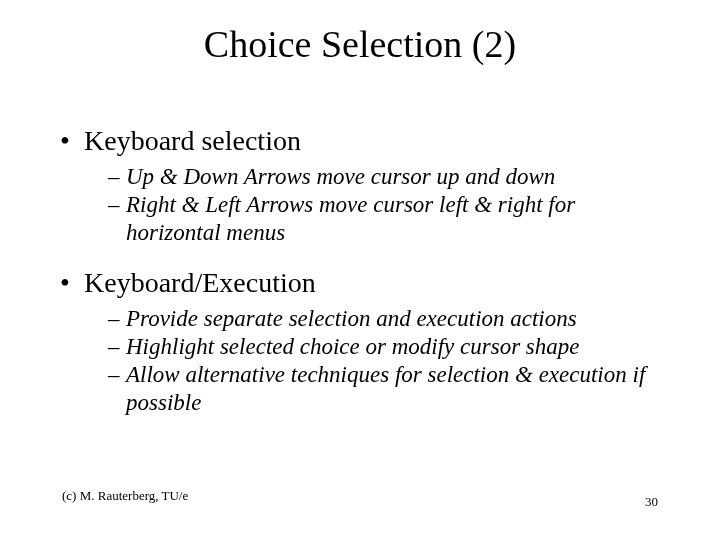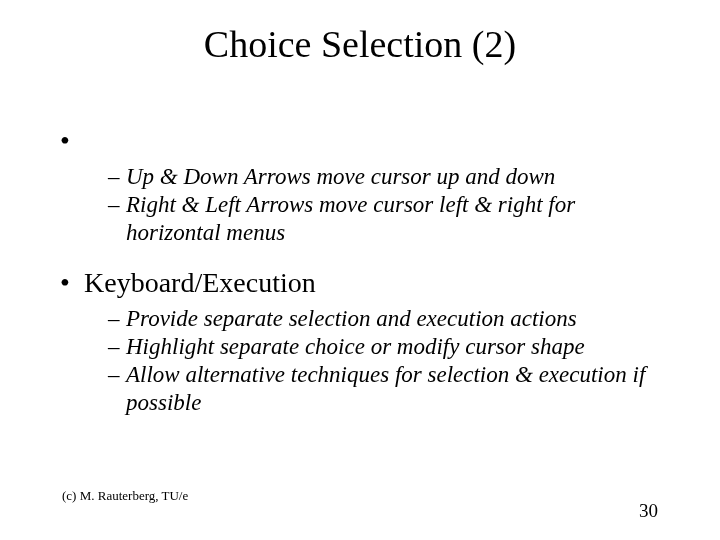--- a/index.html
+++ b/index.html
@@ -62,35 +62,36 @@
     position: absolute;
     left: 62px;
     bottom: 28px;
     font-family: Liberation Serif, serif;
     font-size: 13px;
     text-align: center;
   }
   .footer-right {
     position: absolute;
     right: 62px;
-    bottom: 10px;
-    font-size: 19px;
+    bottom: 22px;
+    font-size: 13px;
   }
 </style>
 </head>
 <body>
 
 <div class="slide">
 
   <div class="title">Choice Selection (2)</div>
 
   <div class="body">
 
     <div class="bullet-main">
       <span class="dot">•</span>
+      <span>Keyboard selection</span>
     </div>
     <div class="sub-group">
       <div class="bullet-sub">
         <span class="dash">–</span>
         <span class="txt">Up &amp; Down Arrows move cursor up and down</span>
       </div>
       <div class="bullet-sub">
         <span class="dash">–</span>
         <span class="txt">Right &amp; Left Arrows move cursor left &amp; right for horizontal menus</span>
       </div>
@@ -100,21 +101,21 @@
       <span class="dot">•</span>
       <span>Keyboard/Execution</span>
     </div>
     <div class="sub-group">
       <div class="bullet-sub">
         <span class="dash">–</span>
         <span class="txt">Provide separate selection and execution actions</span>
       </div>
       <div class="bullet-sub">
         <span class="dash">–</span>
-        <span class="txt">Highlight separate choice or modify cursor shape</span>
+        <span class="txt">Highlight selected choice or modify cursor shape</span>
       </div>
       <div class="bullet-sub">
         <span class="dash">–</span>
         <span class="txt">Allow alternative techniques for selection &amp; execution if possible</span>
       </div>
     </div>
 
   </div>
 
   <div class="footer-left">(c) M. Rauterberg, TU/e</div>

